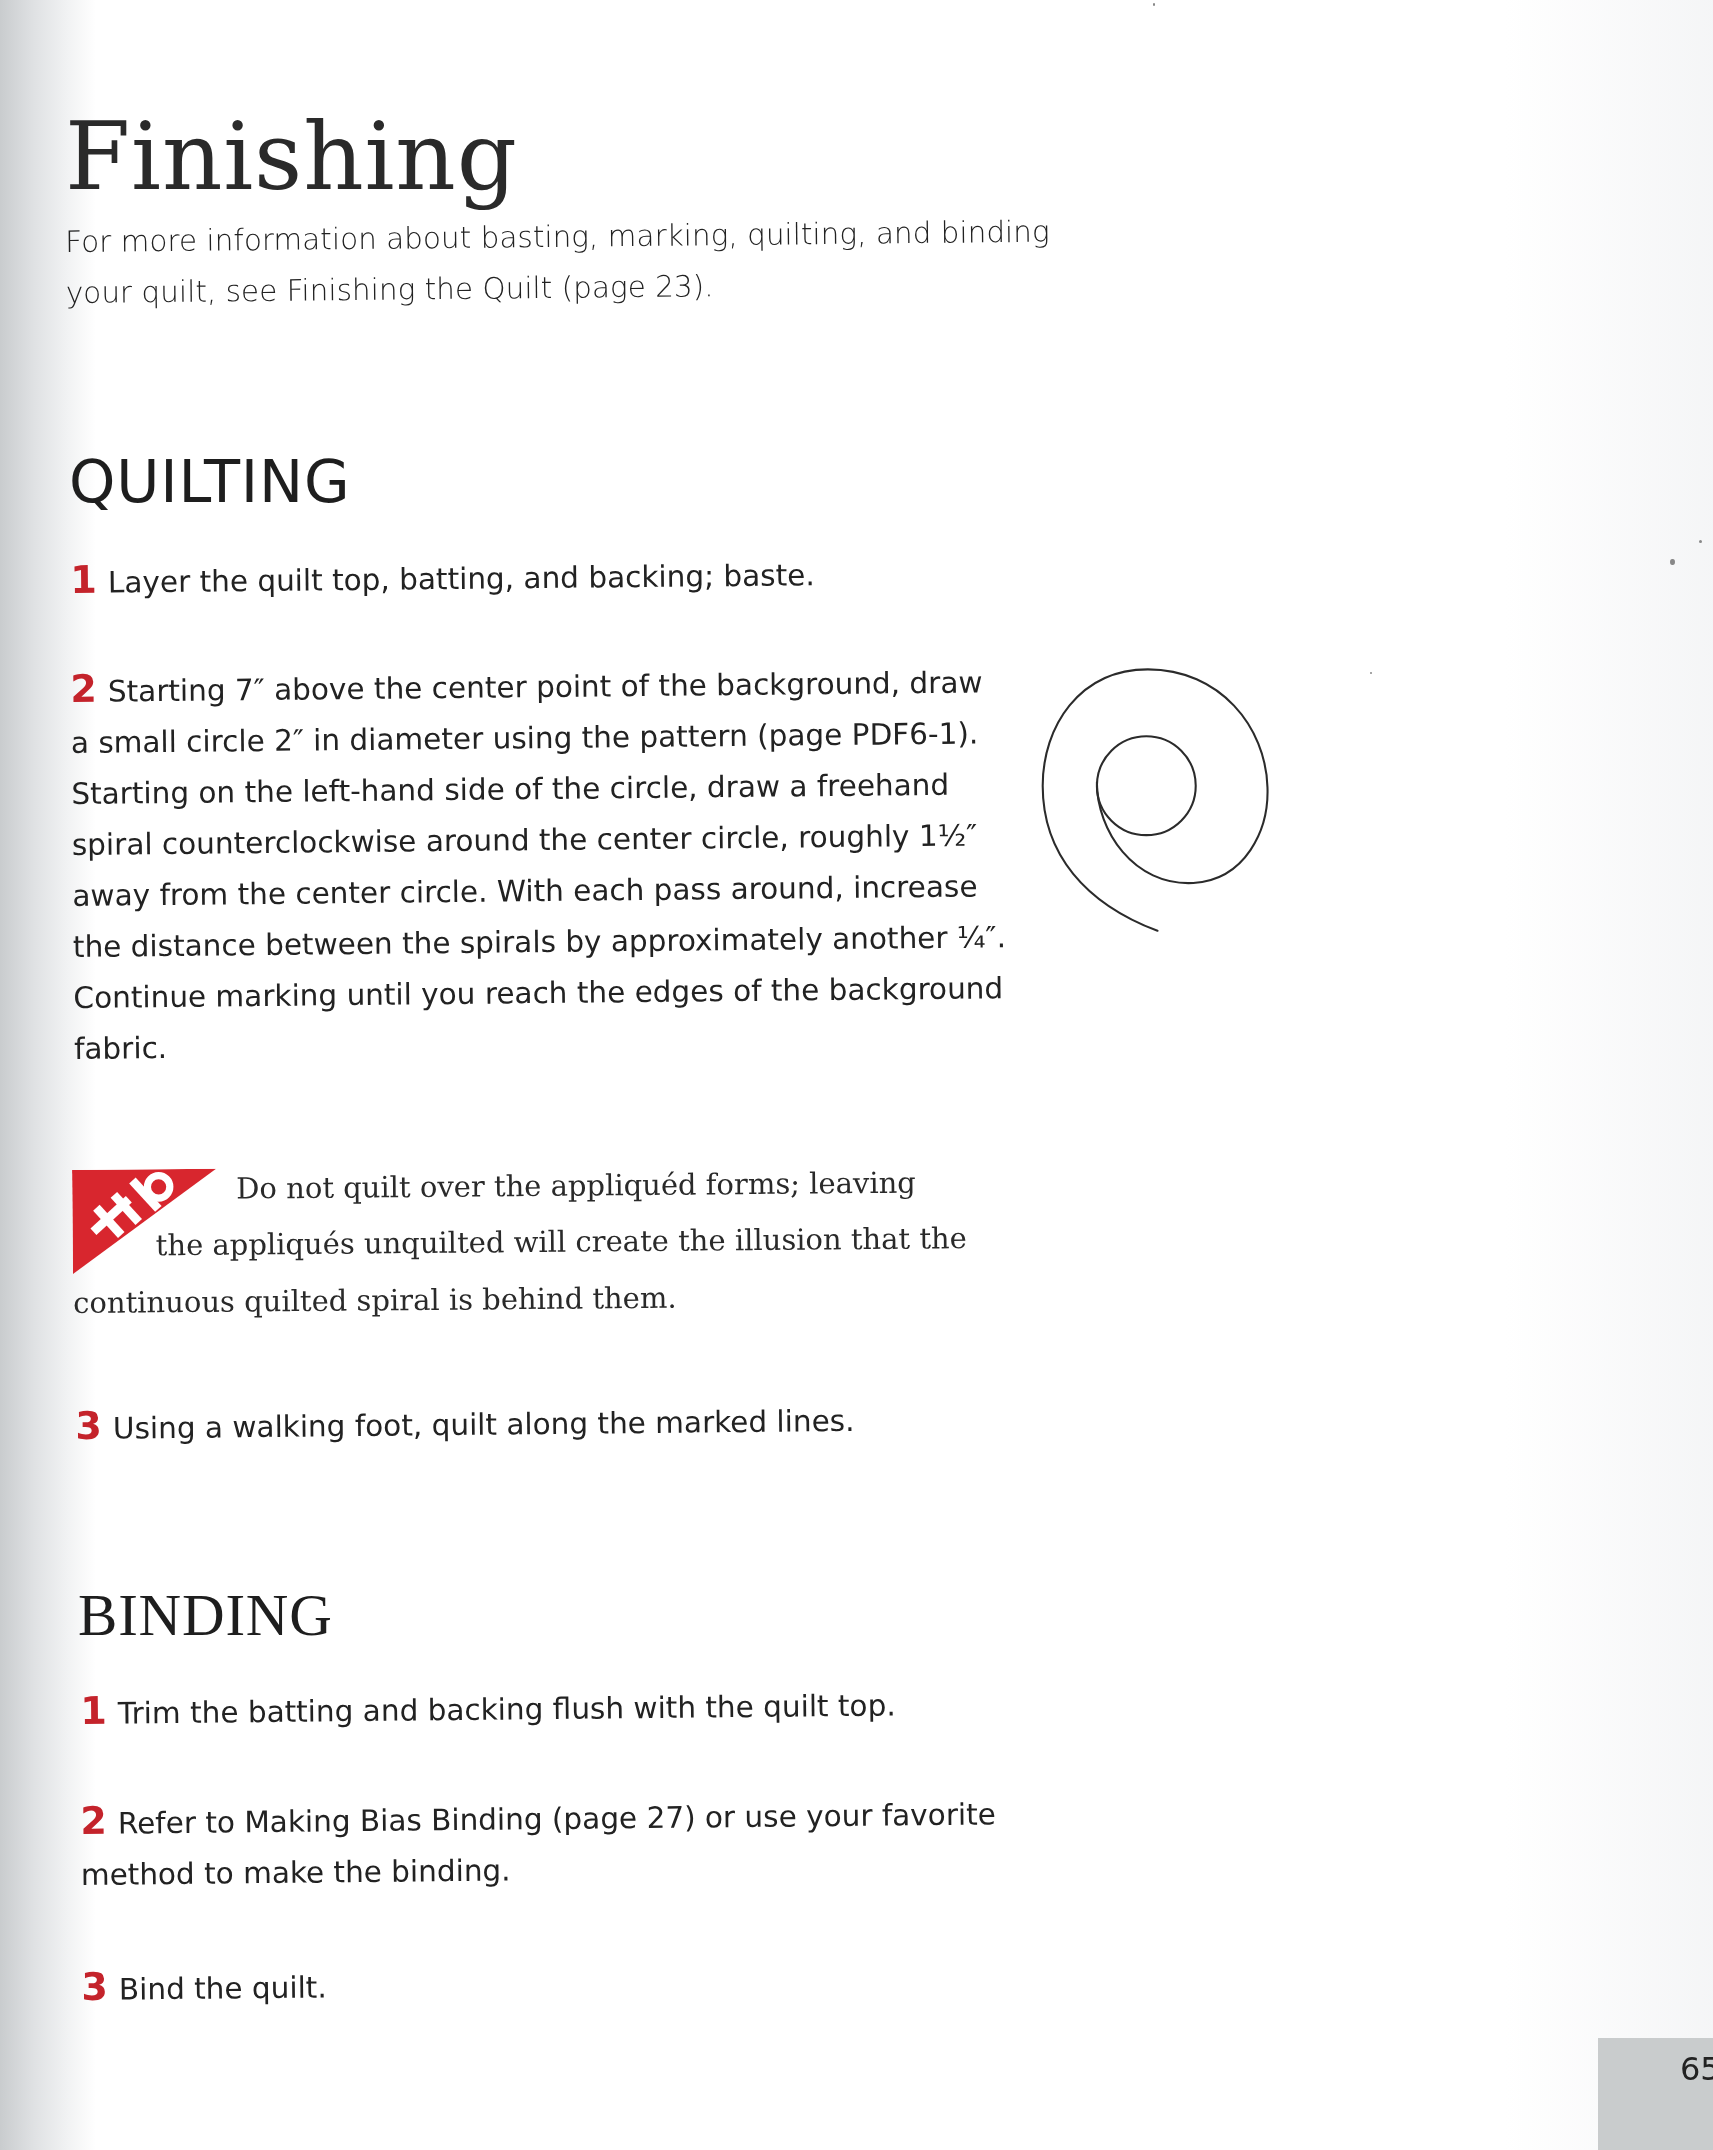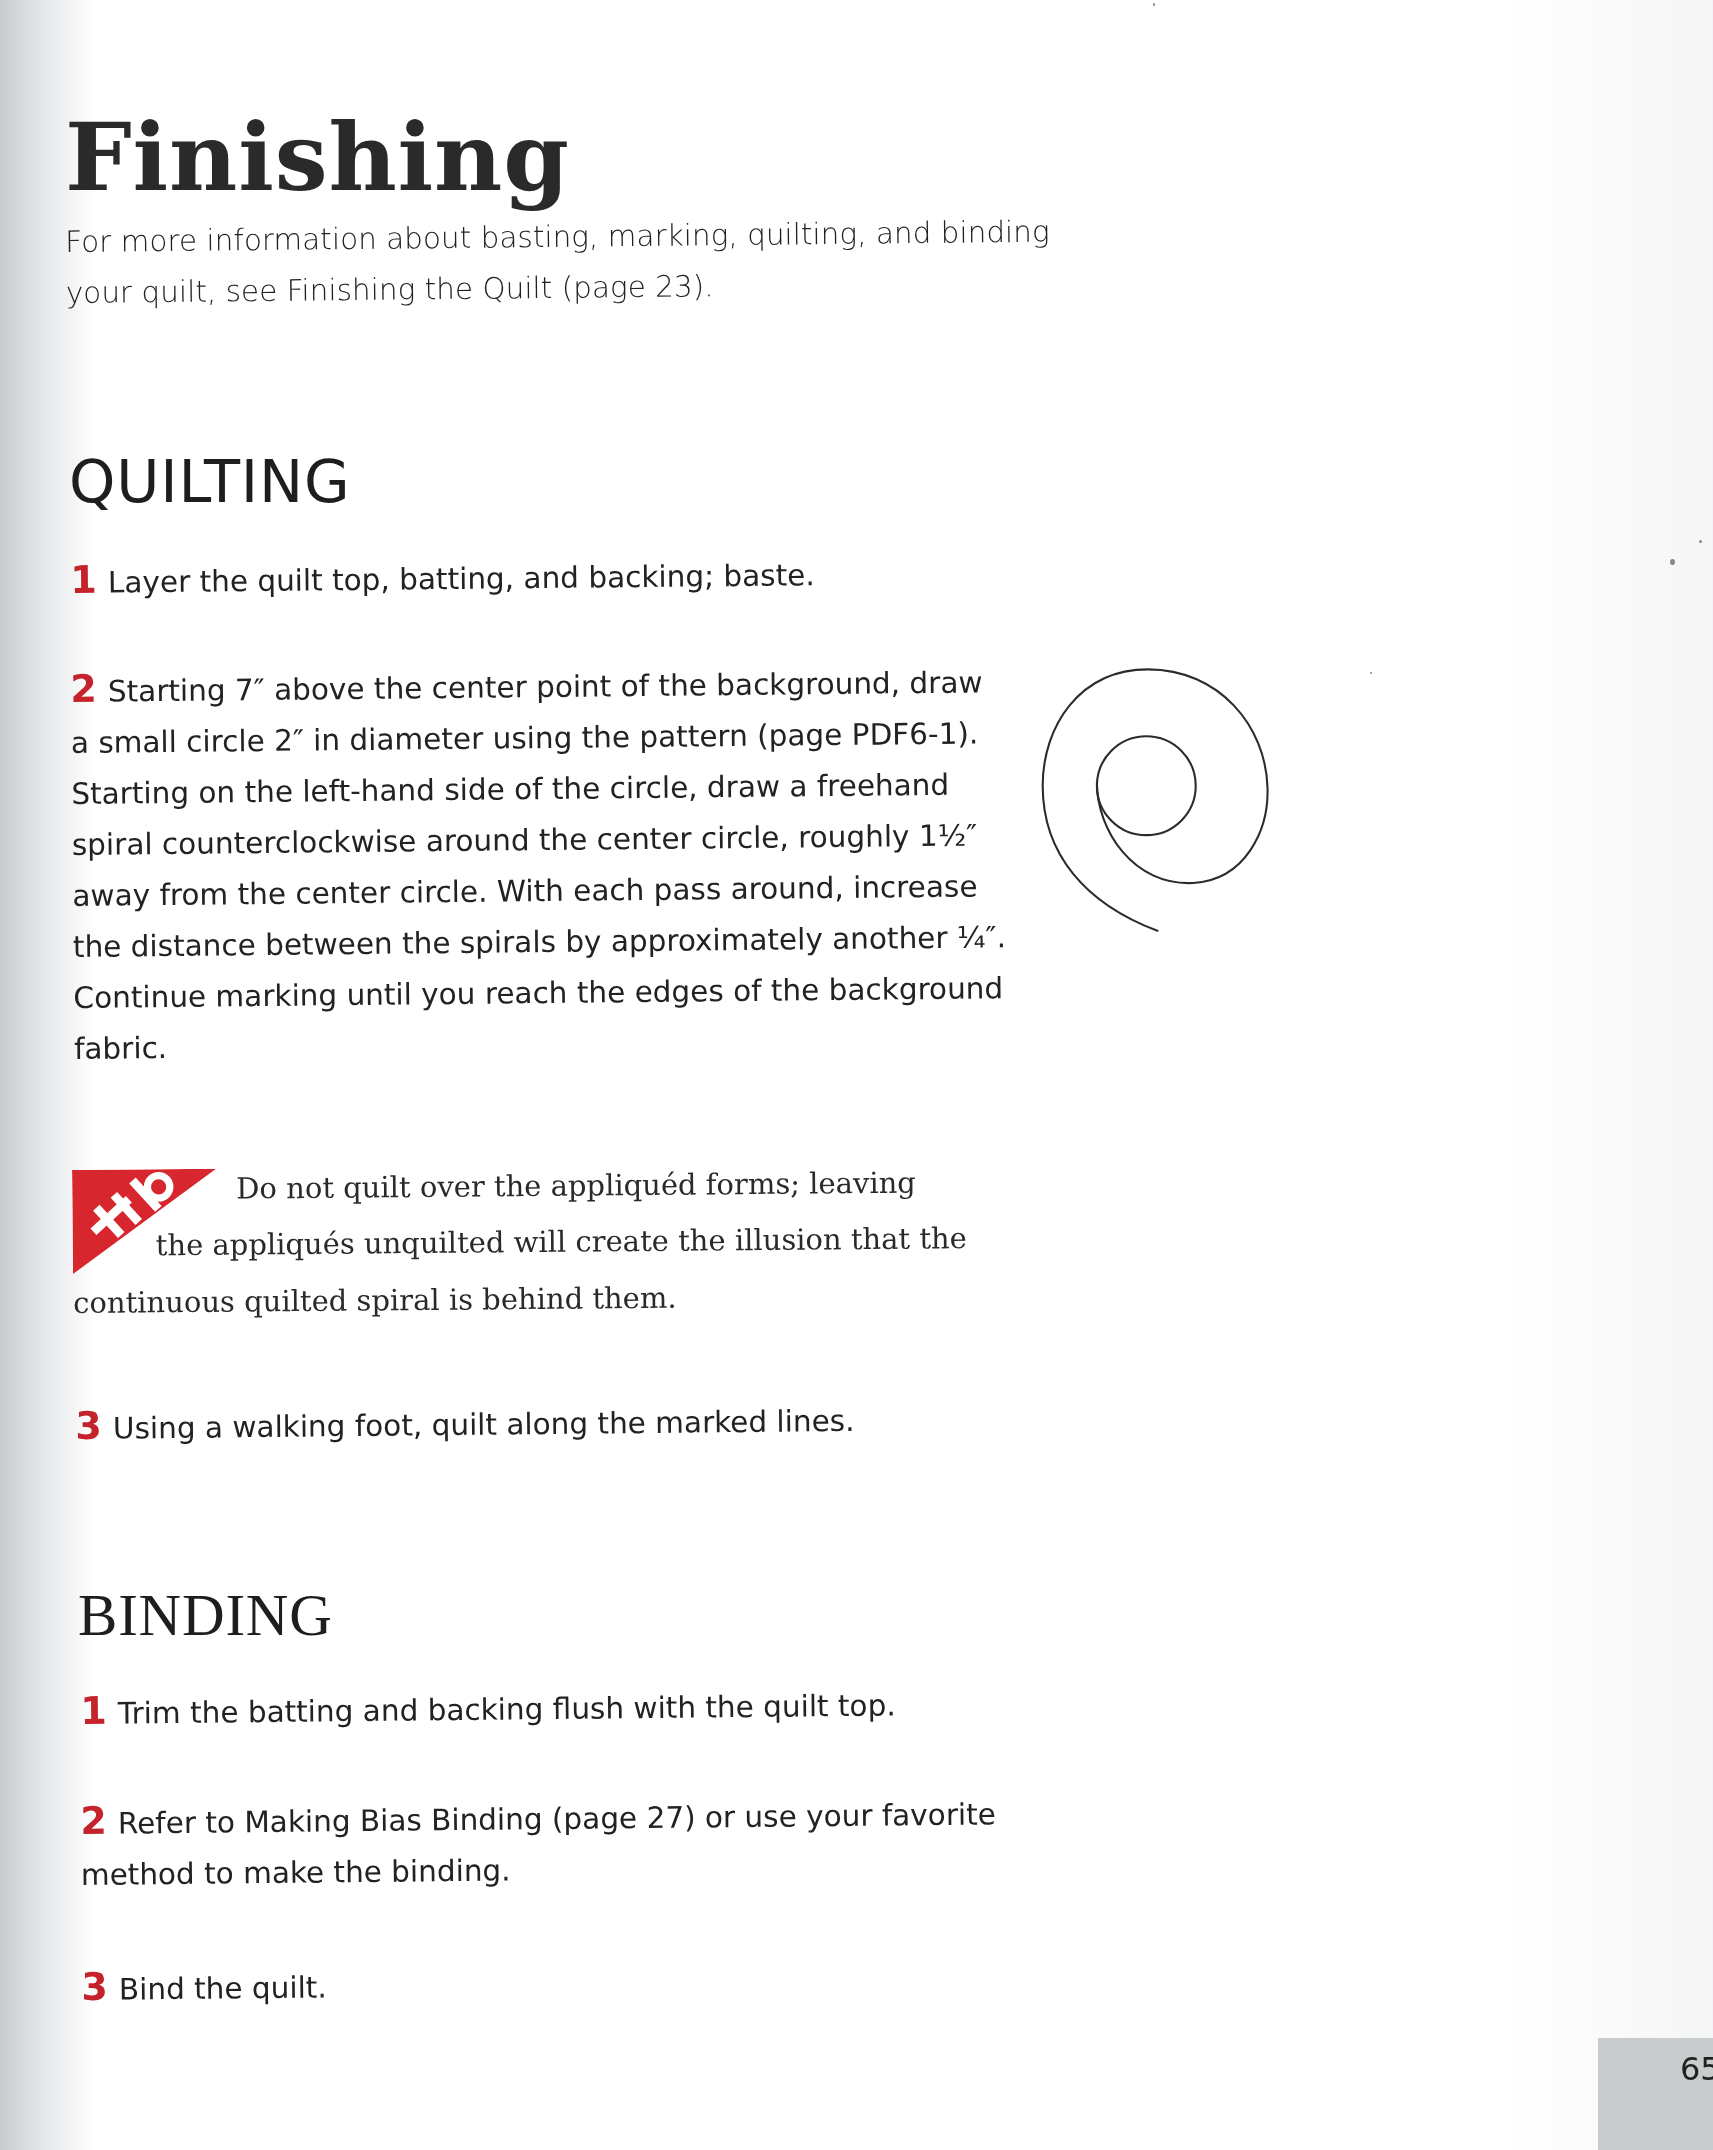--- a/index.html
+++ b/index.html
@@ -13,21 +13,21 @@
     position: absolute; left: 0; top: 0; width: 96px; height: 2151px;
     background: linear-gradient(to right, #c9ccce 0%, #dfe1e3 35%, #f1f2f3 70%, #ffffff 100%);
   }
   .right-fade {
     position: absolute; right: 0; top: 0; width: 208px; height: 2151px;
     background: linear-gradient(to right, rgba(255,255,255,0) 0%, rgba(240,241,243,0.7) 100%);
   }
   .title {
     position: absolute; left: 65px; top: 102px; margin: 0;
     font-family: "DejaVu Serif", "Liberation Serif", serif;
-    font-weight: bold; font-size: 94px; color: #2a2a2a; letter-spacing: 0.8px;
+    font-weight: normal; font-size: 94px; color: #2a2a2a; letter-spacing: 0.8px;
   }
   .intro {
     position: absolute; left: 65px; top: 217px; width: 1054px; margin: 0;
     font-size: 29.5px; line-height: 51px; color: #222; font-weight: 300;
     transform: rotate(-0.6deg); transform-origin: left top;
   }
   .section-head {
     position: absolute; margin: 0;
     font-family: "DejaVu Sans", "Liberation Sans", sans-serif;
     font-weight: normal; font-size: 59px; color: #1e1e1e; letter-spacing: 0.8px;

